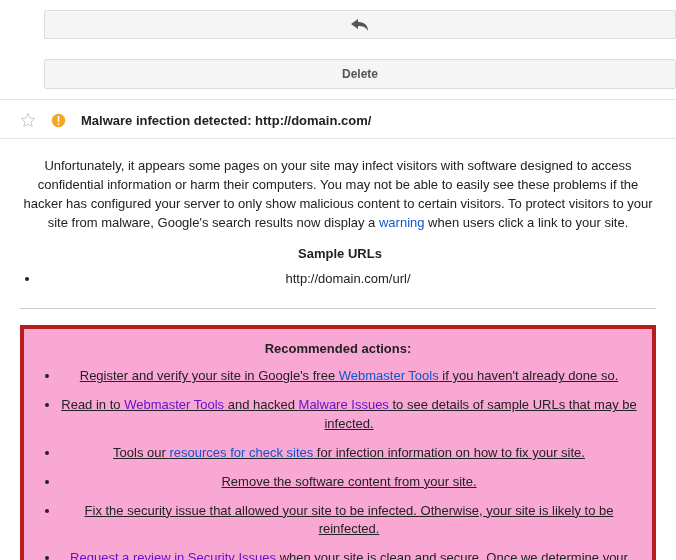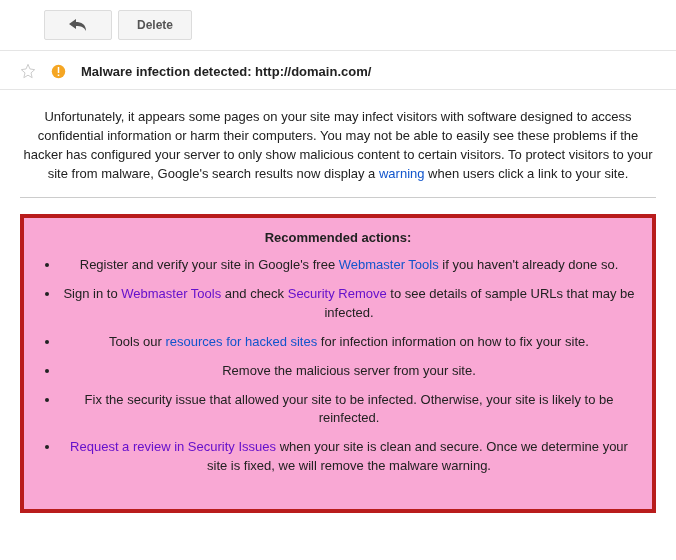--- a/index.html
+++ b/index.html
@@ -6,22 +6,23 @@
     body {
       font-family: Arial, sans-serif;
       font-size: 13px;
       color: #222;
       width: 676px;
       background: #fff;
     }
     .toolbar {
       padding: 10px 0 10px 44px;
       display: flex;
-      gap: 6px;
+      gap: 20px;
       border-bottom: 1px solid #e5e5e5;
+      flex-direction: column;
     }
     .btn {
       background: #f5f5f5;
       border: 1px solid #dcdcdc;
       border-radius: 2px;
       padding: 7px 20px;
       font-size: 12px;
       font-weight: bold;
       color: #555;
       cursor: pointer;
@@ -78,20 +79,21 @@
       font-weight: bold;
       margin-bottom: 6px;
     }
     ul.reclist {
       list-style: disc;
       padding-left: 22px;
     }
     ul.reclist li {
       padding: 5px 0;
       line-height: 1.45;
+      text-decoration: underline;
     }
     svg.ic { display: block; }
   </style>
 </head>
 <body>
 
 <div class="toolbar">
   <button class="btn btn-back">
     <svg class="ic" width="18" height="12" viewBox="0 0 18 12">
       <path d="M7 0 L0 5 L7 10 L7 7 C12 7 15 8 17 12 C17 5 12 3 7 3 Z" fill="#555"></path>
@@ -110,37 +112,41 @@
     <rect x="9" y="14" width="2" height="2" fill="#fff"></rect>
   </svg>
   <span class="title">Malware infection detected: http://domain.com/</span>
 </div>
 
 <div class="content">
   <p class="paragraph">
     <span>Unfortunately, it appears some pages on your site may infect visitors with software designed to access confidential information or harm their computers. You may not be able to easily see these problems if the hacker has configured your server to only show malicious content to certain visitors. To protect visitors to your site from malware, Google's search results now display a </span><a href="#">warning</a><span> when users click a link to your site.</span>
   </p>
 
+  <div class="subhead">Sample URLs</div>
+  <ul class="simple">
+    <li>http://domain.com/url/</li>
+  </ul>
 
   <hr class="sep">
 
   <div class="recbox">
     <div class="recbox-title">Recommended actions:</div>
     <ul class="reclist">
       <li>
         <span>Register and verify your site in Google's free </span><a href="#">Webmaster Tools</a><span> if you haven't already done so.</span>
       </li>
       <li>
-        <span>Sign in to </span><a href="#" class="visited">Webmaster Tools</a><span> and check </span><a href="#" class="visited">Security Remove</a><span> to see details of sample URLs that may be infected.</span>
+        <span>Read in to </span><a href="#" class="visited">Webmaster Tools</a><span> and hacked </span><a href="#" class="visited">Malware Issues</a><span> to see details of sample URLs that may be infected.</span>
       </li>
       <li>
-        <span>Tools our </span><a href="#">resources for hacked sites</a><span> for infection information on how to fix your site.</span>
+        <span>Tools our </span><a href="#">resources for check sites</a><span> for infection information on how to fix your site.</span>
       </li>
       <li>
-        <span>Remove the malicious server from your site.</span>
+        <span>Remove the software content from your site.</span>
       </li>
       <li>
         <span>Fix the security issue that allowed your site to be infected. Otherwise, your site is likely to be reinfected.</span>
       </li>
       <li>
         <a href="#" class="visited">Request a review in Security Issues</a><span> when your site is clean and secure. Once we determine your site is fixed, we will remove the malware warning.</span>
       </li>
     </ul>
   </div>
 </div>

